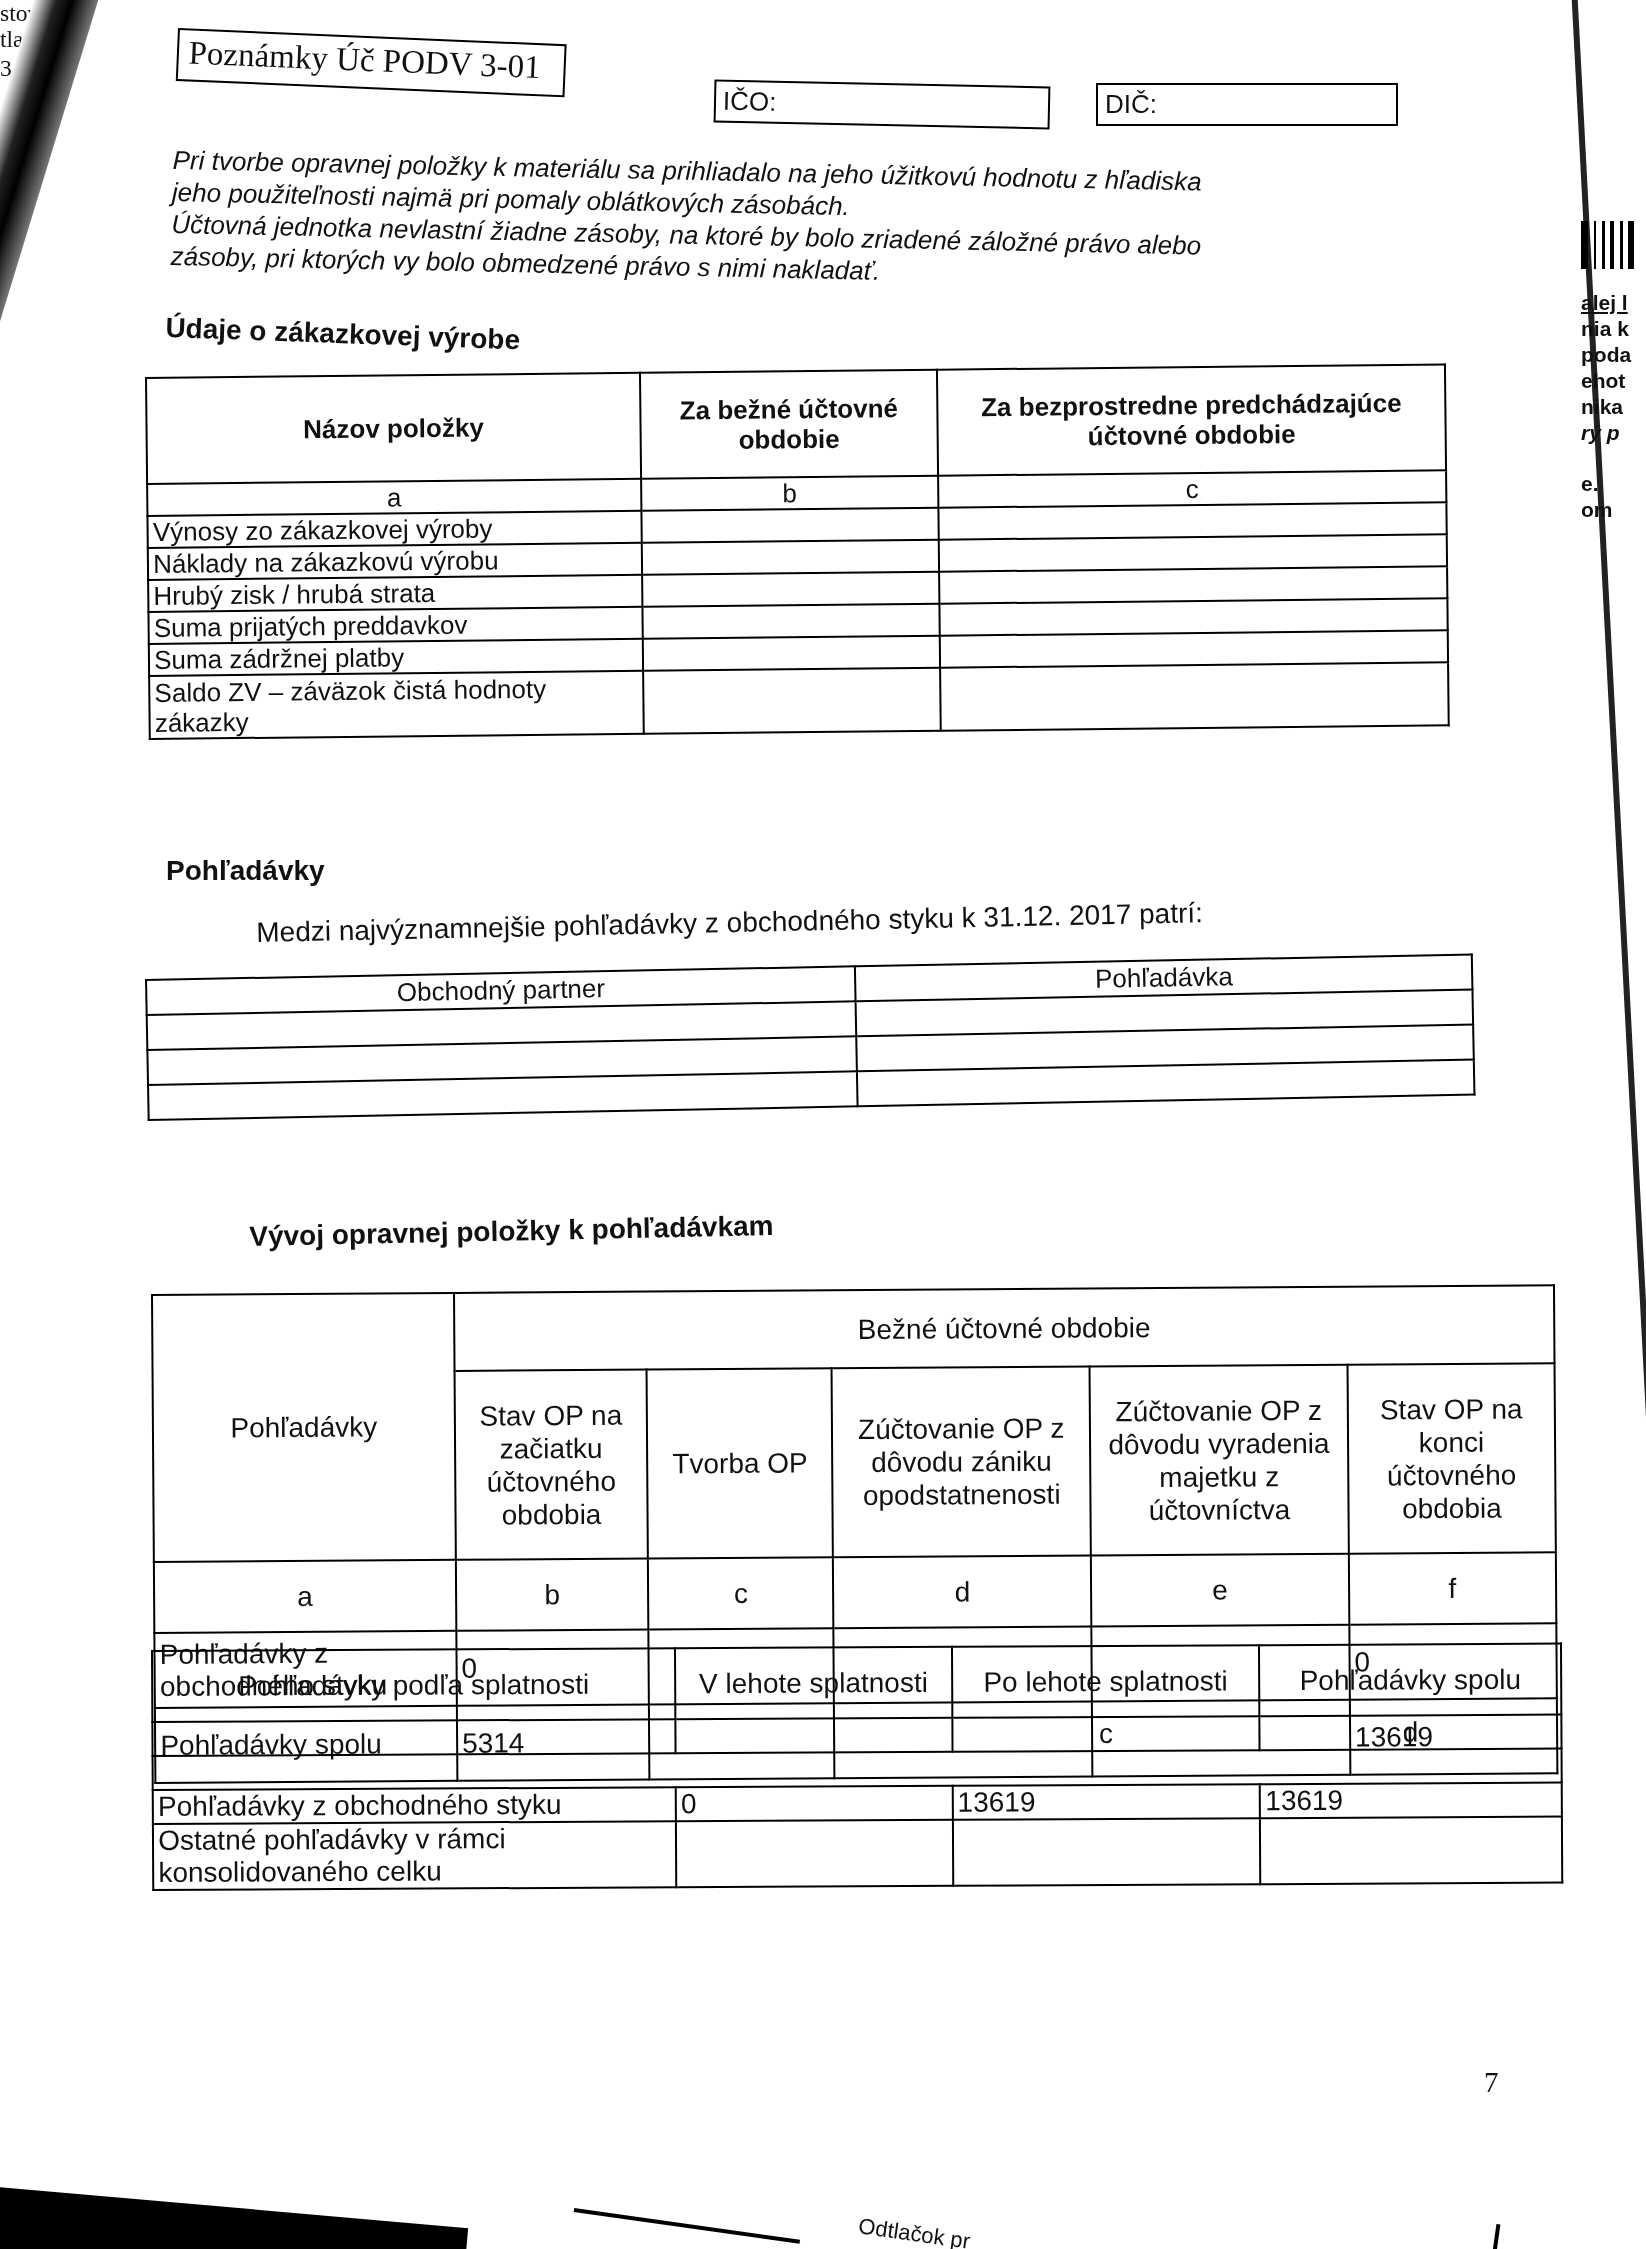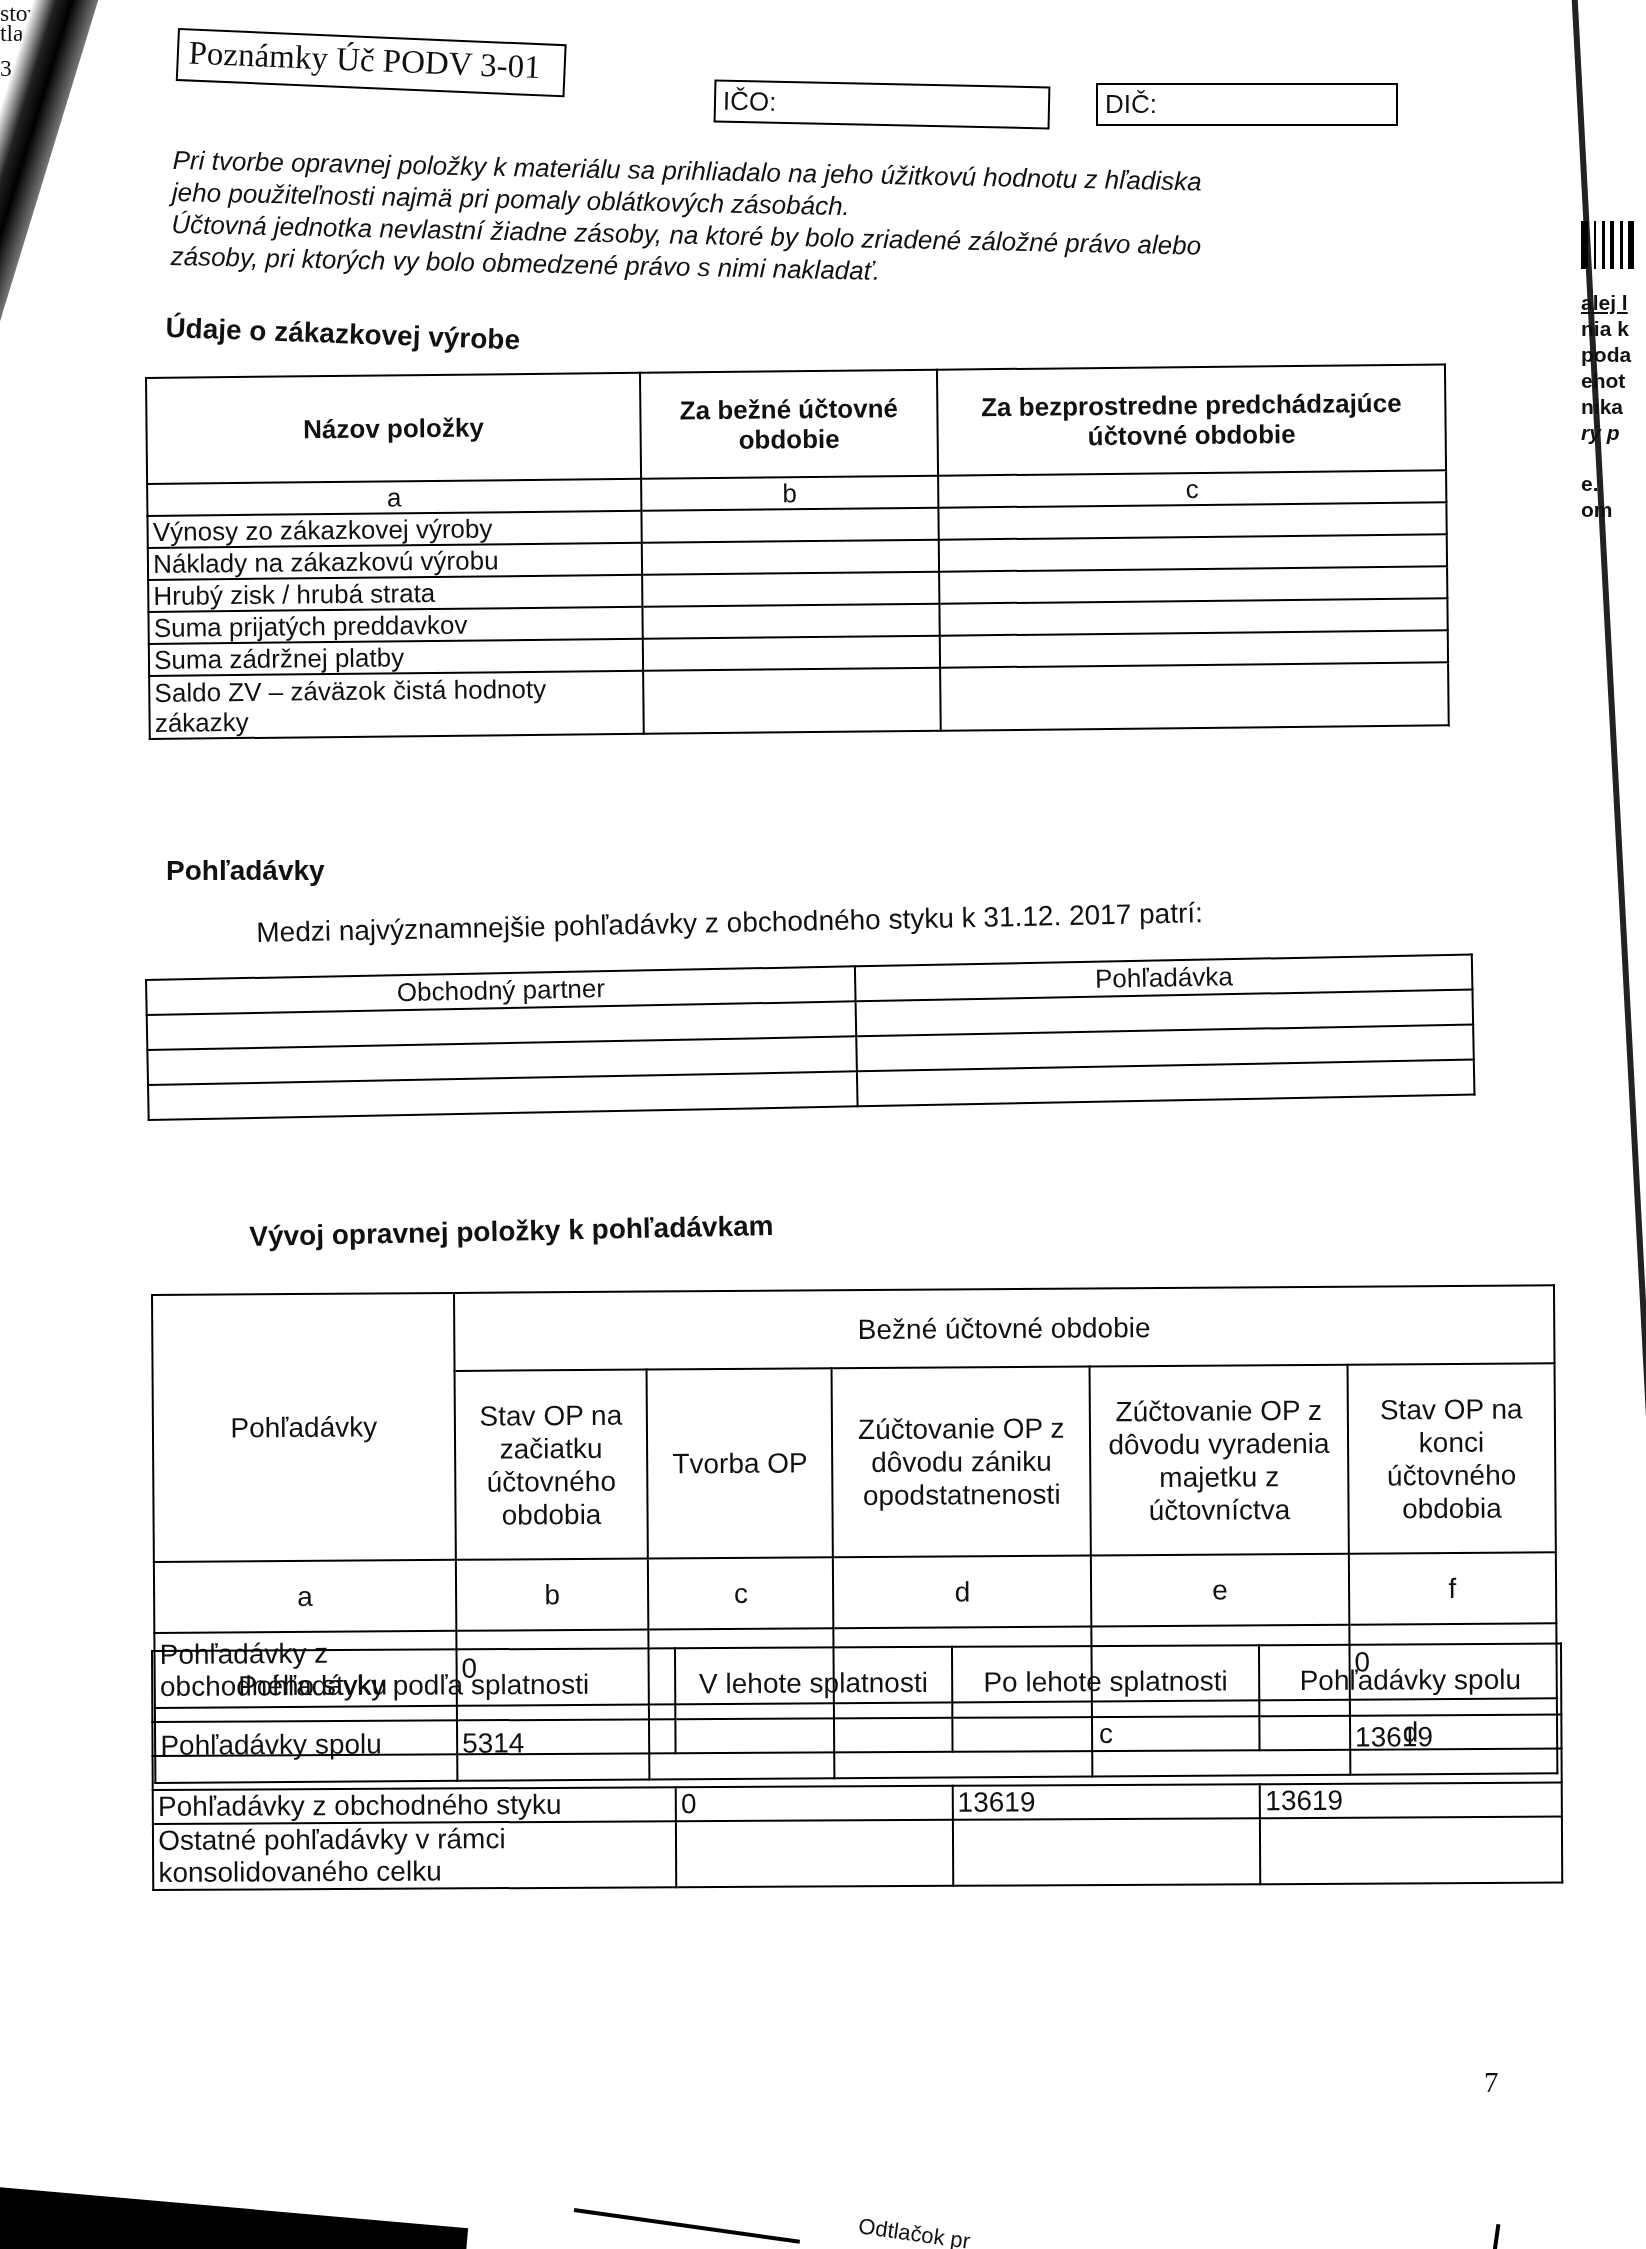--- a/index.html
+++ b/index.html
@@ -93,21 +93,21 @@
   .t4 .data.tall td { height: 64px; }
   .t4 .c1 { width: 512px; } .t4 .c2 { width: 266px; } .t4 .c3 { width: 297px; } .t4 .c4 { width: 291px; }
 
   .page-number { position: absolute; left: 1339px; top: 2038px; font-family: "Liberation Serif", serif; font-size: 29px; }
 </style>
 </head>
 <body>
 
 <div class="left-sheet">
   <span class="frag" style="left:0;top:0">stov</span>
-  <span class="frag" style="left:0;top:20px">tla</span>
+  <span class="frag" style="left:0;top:26px">tla</span>
   <span class="frag" style="left:0;top:55px">3</span>
   <span class="frag" style="left:0;top:138px;font-style:italic;transform:rotate(15deg)">4311</span>
 </div>
 <div class="spine"></div>
 <div class="right-edge"></div>
 <div class="right-sheet">
   <div class="barcode">
     <span style="width:7px"></span>
       <span style="width:2.8px"></span>
       <span style="width:2.8px"></span>

